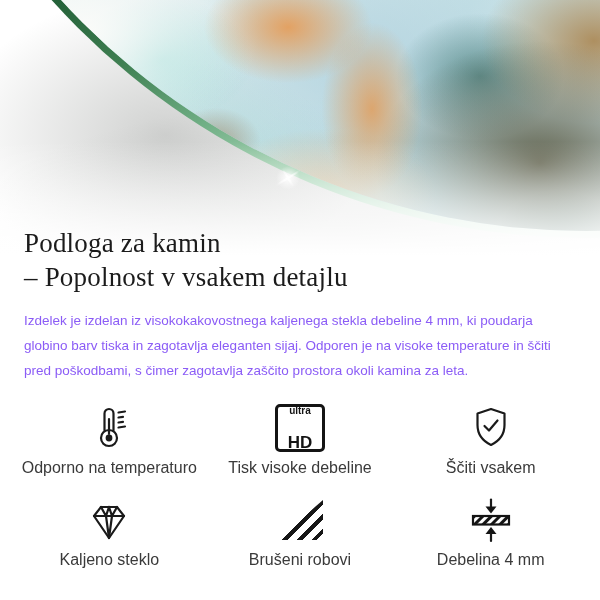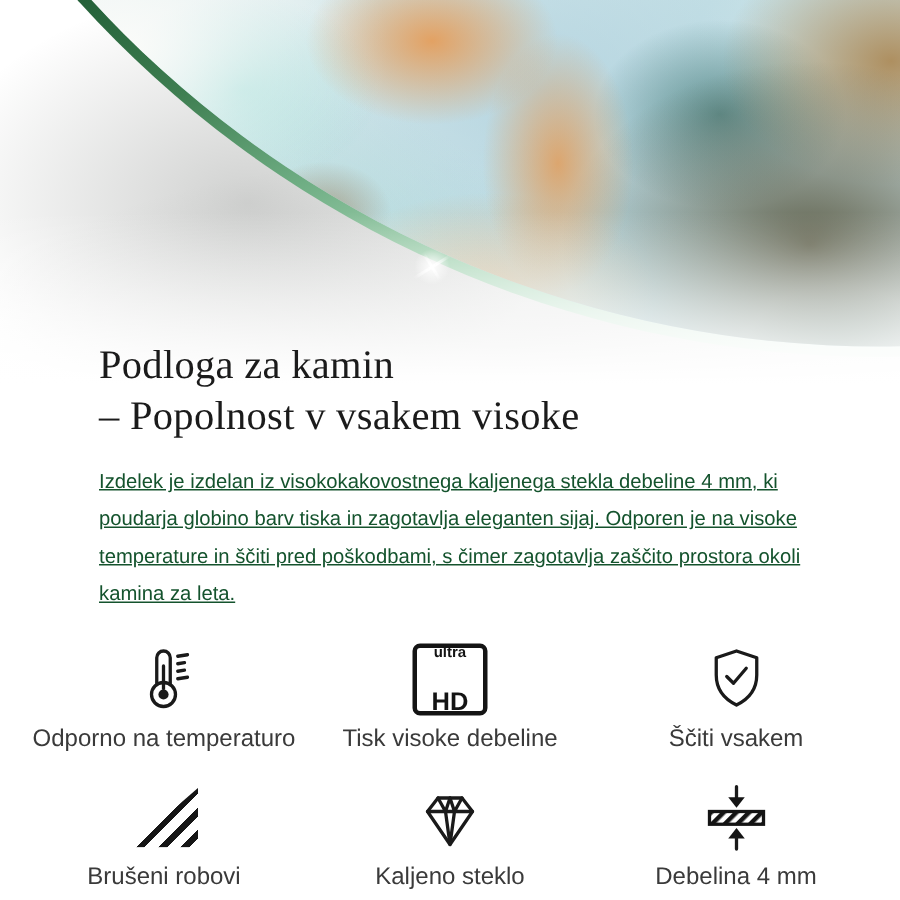--- a/index.html
+++ b/index.html
@@ -36,25 +36,25 @@
     background:radial-gradient(circle at 50% 50%, rgba(255,255,255,.95), rgba(255,255,255,0) 60%);}
   .sparkle::before,.sparkle::after{content:"";position:absolute;left:0;top:13px;width:28px;height:2px;
     background:linear-gradient(90deg,rgba(255,255,255,0),#fff 45%,#fff 55%,rgba(255,255,255,0));
     filter:blur(.4px);}
   .sparkle::before{transform:rotate(-32deg);}
   .sparkle::after{transform:rotate(58deg);width:20px;left:4px;}
   .hero-fade{position:absolute;inset:0;
     background:linear-gradient(to bottom, rgba(255,255,255,0) 52%, rgba(255,255,255,.55) 74%, #fff 94%);}
 
   
-  .content{position:relative;z-index:2;padding:226px 66px 0;}
+  .content{position:relative;z-index:2;padding:226px 24px 0;}
   h1{margin:0;font-family:"Liberation Serif","DejaVu Serif",serif;font-weight:400;
      font-size:27px;line-height:34px;color:#1b1b1b;letter-spacing:.2px;}
   h1 span{display:block;}
-  .desc{margin:14px 0 0;max-width:528px;font-size:13.5px;line-height:25px;color:#14532d;text-decoration:underline;}
+  .desc{margin:14px 0 0;max-width:528px;font-size:13.5px;line-height:25px;color:#8b5cf6;}
 
   
   .features{position:relative;z-index:2;margin-top:19px;padding:0 14px;
     display:grid;grid-template-columns:repeat(3,1fr);row-gap:20px;}
   .feature{display:flex;flex-direction:column;align-items:center;text-align:center;}
   .feature .icon-box{height:52px;display:flex;align-items:center;justify-content:center;}
   .feature .label{margin-top:7px;font-size:16px;line-height:13px;color:#3a3a3a;}
   .icon-stroke{stroke:#1a1a1a;fill:none;stroke-width:2.2;stroke-linecap:round;stroke-linejoin:round;}
   .hd-badge{width:44px;height:42px;border:3px solid #141414;border-radius:5px;
     display:flex;flex-direction:column;align-items:center;justify-content:center;color:#141414;gap:18px;}
@@ -73,21 +73,21 @@
     <div class="cast-shadow"></div>
     <div class="glass-rim"></div>
     <div class="glass-print"></div>
     <div class="sparkle"></div>
     <div class="hero-fade"></div>
   </div>
 
   <div class="content">
     <h1>
       <span>Podloga za kamin</span>
-      <span>– Popolnost v vsakem visoke</span>
+      <span>– Popolnost v vsakem detajlu</span>
     </h1>
     <p class="desc">Izdelek je izdelan iz visokokakovostnega kaljenega stekla debeline 4 mm, ki poudarja globino barv tiska in zagotavlja eleganten sijaj. Odporen je na visoke temperature in ščiti pred poškodbami, s čimer zagotavlja zaščito prostora okoli kamina za leta.</p>
   </div>
 
   <div class="features">
 
     <div class="feature">
       <div class="icon-box">
         <svg width="48" height="48" viewBox="0 0 48 48">
           <path class="icon-stroke" d="M19.5 26.5 V9.5 a4.5 4.5 0 0 1 9 0 V26.5"></path>
@@ -118,33 +118,33 @@
         <svg width="48" height="48" viewBox="0 0 48 48">
           <path class="icon-stroke" d="M24 5 L37.5 9.5 V21 C37.5 31.5 31 37.6 24 41 C17 37.6 10.5 31.5 10.5 21 V9.5 Z"></path>
           <polyline class="icon-stroke" points="17.5,22 22,26.5 30.5,16.5" stroke-width="2.5"></polyline>
         </svg>
       </div>
       <div class="label">Ščiti vsakem</div>
     </div>
 
     <div class="feature">
       <div class="icon-box">
-        <div class="edges-shape"></div>
-      </div>
-      <div class="label">Brušeni robovi</div>
-    </div>
-
-    <div class="feature">
-      <div class="icon-box">
         <svg width="48" height="48" viewBox="0 0 48 48">
           <path class="icon-stroke" stroke-width="2" d="M9 20 L16 11 H32 L39 20 L24 42 Z"></path>
           <path class="icon-stroke" stroke-width="2" d="M9 20 H39 M16 11 L21 20 M32 11 L27 20 M24 11 L21 20 M24 11 L27 20 M21 20 L24 42 M27 20 L24 42"></path>
         </svg>
       </div>
       <div class="label">Kaljeno steklo</div>
+    </div>
+
+    <div class="feature">
+      <div class="icon-box">
+        <div class="edges-shape"></div>
+      </div>
+      <div class="label">Brušeni robovi</div>
     </div>
 
     <div class="feature">
       <div class="icon-box">
         <svg width="48" height="48" viewBox="0 0 48 48">
           <defs>
             <pattern id="hatch" width="6" height="6" patternUnits="userSpaceOnUse" patternTransform="rotate(45)">
               <rect width="3" height="6" fill="#141414"></rect>
             </pattern>
           </defs>

